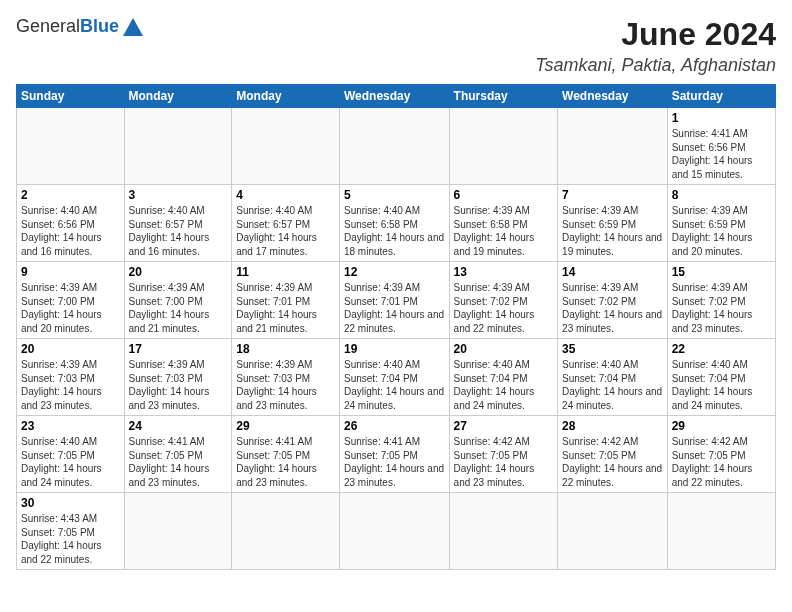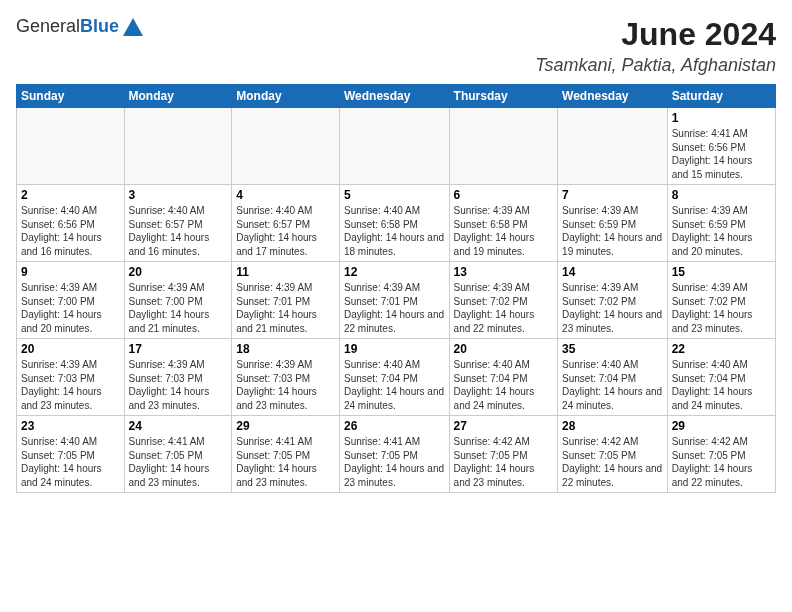--- a/index.html
+++ b/index.html
@@ -324,14 +324,29 @@
 and 22 minutes.</div>
         </td>
         <td>
           <span class="day-num">29</span>
           <div class="day-info">Sunrise: 4:42 AM
 Sunset: 7:05 PM
 Daylight: 14 hours
 and 22 minutes.</div>
         </td>
       </tr>
+      <tr>
+        <td>
+          <span class="day-num">30</span>
+          <div class="day-info">Sunrise: 4:43 AM
+Sunset: 7:05 PM
+Daylight: 14 hours
+and 22 minutes.</div>
+        </td>
+        <td class="empty-cell"></td>
+        <td class="empty-cell"></td>
+        <td class="empty-cell"></td>
+        <td class="empty-cell"></td>
+        <td class="empty-cell"></td>
+        <td class="empty-cell"></td>
+      </tr>
     </tbody>
 </table>
 
 </body></html>

